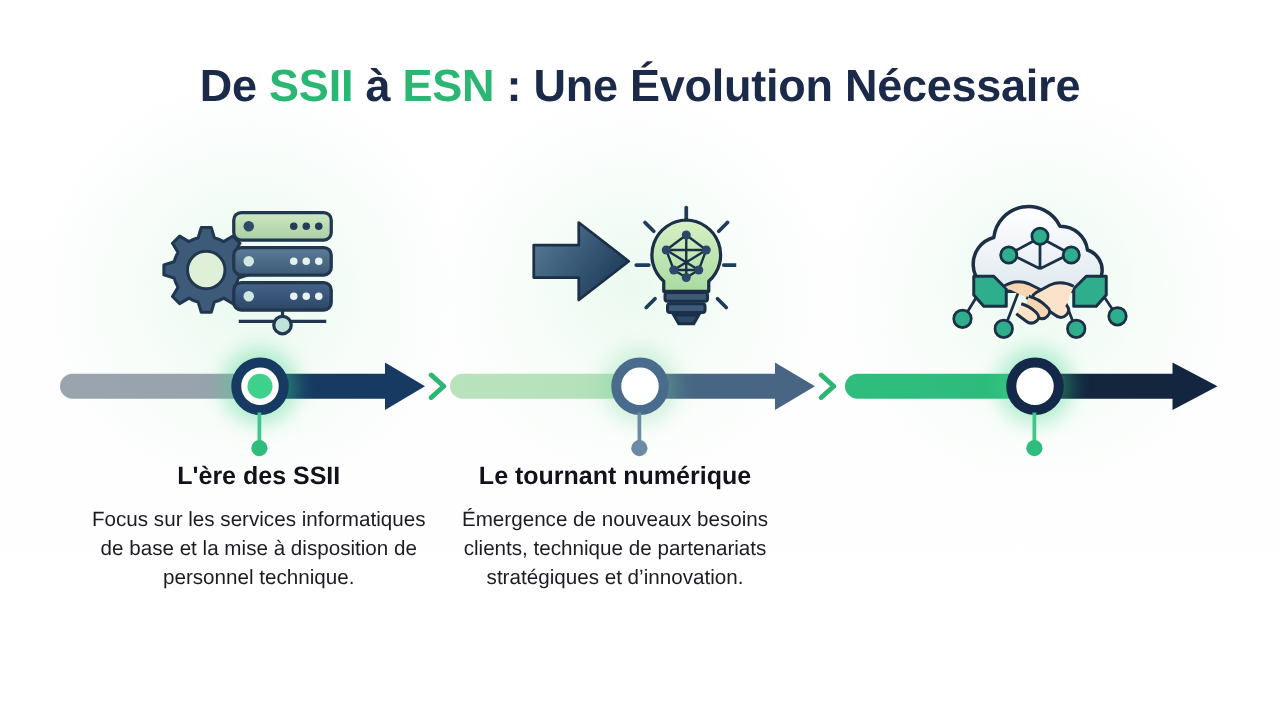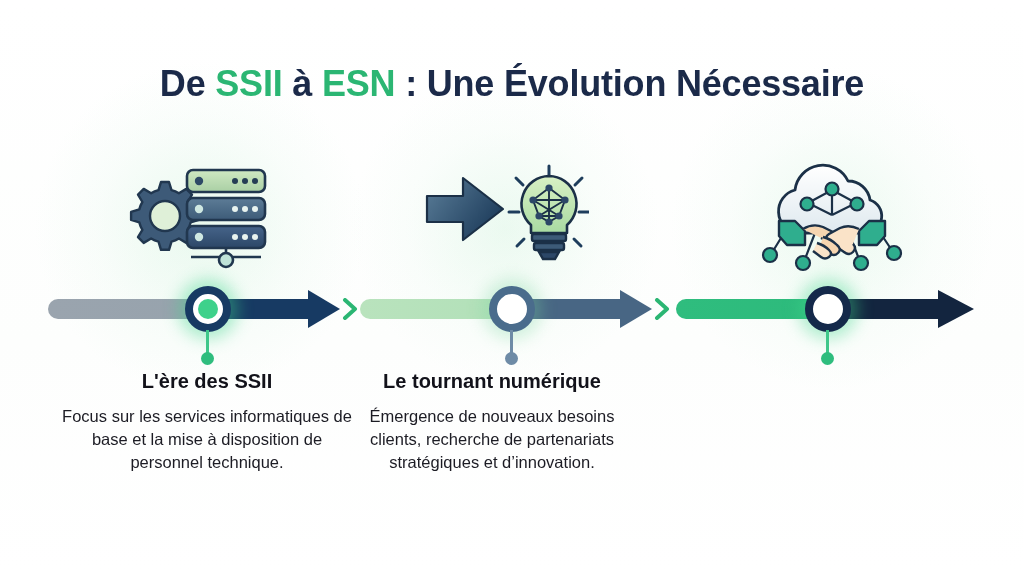--- a/index.html
+++ b/index.html
@@ -23,21 +23,21 @@
       radial-gradient(circle 230px at 200px 228px, rgba(160, 230, 185, 0.22) 0%, rgba(200, 240, 215, 0.10) 45%, rgba(255,255,255,0) 72%),
       radial-gradient(circle 215px at 505px 228px, rgba(160, 230, 185, 0.20) 0%, rgba(205, 242, 218, 0.09) 45%, rgba(255,255,255,0) 72%),
       radial-gradient(circle 225px at 832px 228px, rgba(160, 230, 185, 0.20) 0%, rgba(205, 242, 218, 0.09) 45%, rgba(255,255,255,0) 72%),
       linear-gradient(180deg, #ffffff 0%, #fdfefd 60%, #ffffff 100%);
     overflow: hidden;
   }
 
   
   .title {
     position: absolute;
-    top: 63px;
+    top: 48px;
     left: 0;
     width: 1024px;
     text-align: center;
     font-size: 36px;
     font-weight: bold;
     letter-spacing: -0.2px;
     color: #1b2a49;
     white-space: nowrap;
   }
   .title .accent { color: #2bb673; }
@@ -209,21 +209,21 @@
   .caption.c3 { left: 670px; }
 
   .caption h3 {
     margin: 0 0 12px 0;
     font-size: 20px;
     font-weight: bold;
     color: #12121a;
     white-space: nowrap;
   }
   .caption p {
-    margin: 0;
+    margin: 12px;
     font-size: 16.5px;
     line-height: 1.38;
     color: #1c1c24;
   }
 </style>
 </head>
 <body>
 
 <div class="canvas">
 
@@ -433,17 +433,17 @@
     <div class="stemdot d3"></div>
   </div>
 
   <div class="captions">
     <div class="caption c1">
       <h3>L'ère des SSII</h3>
       <p>Focus sur les services informatiques de base et la mise à disposition de personnel technique.</p>
     </div>
     <div class="caption c2">
       <h3>Le tournant numérique</h3>
-      <p>Émergence de nouveaux besoins clients, recherche de partenariats stratégiques et d’innovation.</p>
+      <p>Émergence de nouveaux besoins clients, technique de partenariats stratégiques et d’innovation.</p>
     </div>
   </div>
 
 </div>
 
 </body></html>

